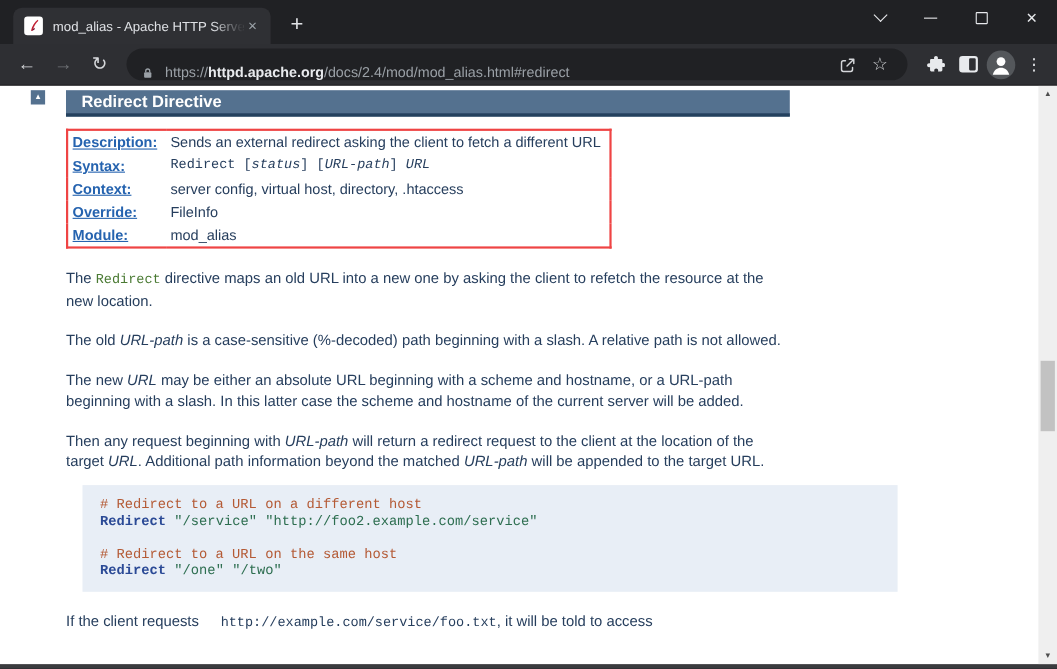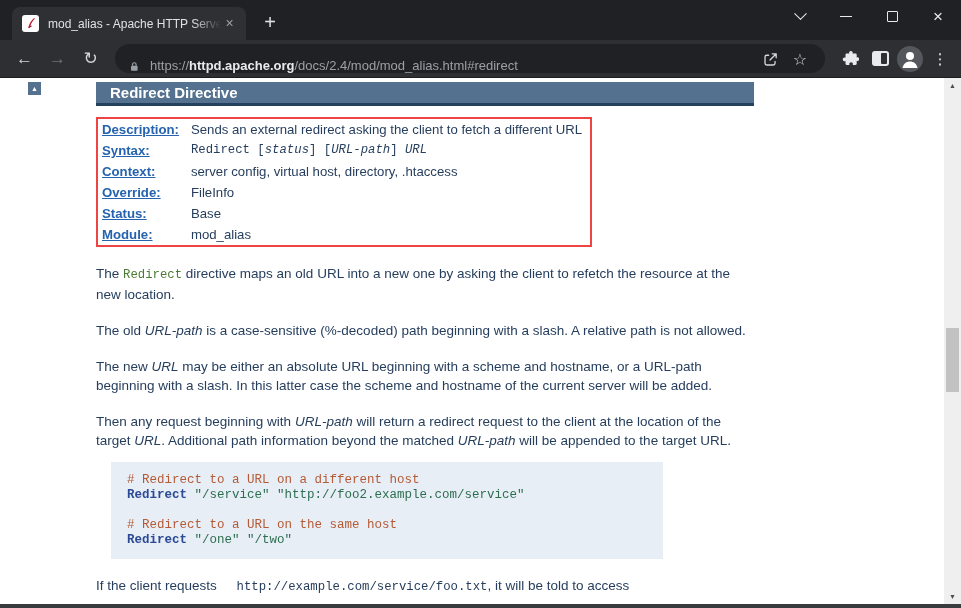--- a/index.html
+++ b/index.html
@@ -31,32 +31,32 @@
   .boxicon { width:30px; height:28px; display:flex; align-items:center; justify-content:center; flex:none; }
   .staricon { font-size:16px; color:#d5d7da; }
   .sidepanel { width:17px; height:15px; background:#e8eaed; border-radius:3px; position:relative; }
   .sidepanel::after { content:""; position:absolute; right:2px; top:2px; width:6px; height:11px; background:#2e2f33; border-radius:1px; }
   .avatar-wrap { width:26px; height:26px; border-radius:50%; background:#54575b; display:flex; align-items:center; justify-content:center; overflow:hidden; }
   .dots { font-size:15px; color:#e8eaed; letter-spacing:0; }
 
   
   .content { position:relative; height:526px; background:#ffffff; overflow:hidden; color:#263e5d; }
   .toplink { position:absolute; left:28px; top:4px; width:13px; height:13px; background:#54718f; color:#fff; font-size:7px; line-height:13px; text-align:center; text-decoration:none; cursor:pointer; }
-  .main { position:absolute; left:60px; top:0; width:658px;margin-left:36px; }
+  .main { position:absolute; left:60px; top:0; width:658px; }
   h2.directive { margin-top:4px; background:#54718f; border-bottom:3px solid #24415e; color:#fff; font-size:15px; font-weight:bold; padding:2px 0 2px 14px; }
   table.summary { margin-top:11px; border-collapse:collapse; border:2px solid #ef4444; font-size:13.2px; }
   table.summary td { padding:2px 8px 2px 4px; vertical-align:top; line-height:17px; }
   table.summary td.lbl { width:88px; white-space:nowrap; }
   table.summary a { color:#2563af; font-weight:bold; text-decoration:underline; cursor:pointer; }
   .mono { font-family:"Liberation Mono", monospace; font-size:12.3px; }
   p.body { margin-top:17px; font-size:13.5px; line-height:19px; }
   p.body em, td em { font-style:italic; }
   a.codelink { font-family:"Liberation Mono", monospace; font-size:12.3px; color:#4a7a33; text-decoration:none; cursor:pointer; }
   .inlinecode { font-family:Liberation Mono, monospace; font-size:12.3px; color:#263e5d;padding-left:16px; }
-  .example { margin:12px 0 0 15px; width:552px; background:#e8eef6; padding:11px 0 11px 16px; }
+  .example { margin:12px 0 0 15px; width:741px; background:#e8eef6; padding:11px 0 11px 16px; }
   .code-line { font-family:"Liberation Mono", monospace; font-size:12.5px; line-height:15px; height:15px; white-space:pre; }
   .code-line .comment { color:#b45a35; }
   .code-line .dir { color:#2b4a96; font-weight:bold; }
   .code-line .str { color:#2d6e50; }
 
   
   .scrollbar { position:absolute; right:0; top:0; width:17px; height:526px; background:#efefef; }
   .scroll-arrow { position:absolute; left:0; width:17px; height:15px; text-align:center; font-size:7px; color:#4e4e4e; line-height:15px; }
   .scroll-arrow.up { top:0; }
   .scroll-arrow.down { bottom:0; }
@@ -154,24 +154,20 @@
         </tr>
         <tr>
           <td class="lbl"><a>Context:</a></td>
           <td><span>server config, virtual host, directory, .htaccess</span></td>
         </tr>
         <tr>
           <td class="lbl"><a>Override:</a></td>
           <td><span>FileInfo</span></td>
         </tr>
         <tr>
-          <td class="lbl"><a>Status:</a></td>
-          <td><span>Base</span></td>
-        </tr>
-        <tr>
           <td class="lbl"><a>Module:</a></td>
           <td><span>mod_alias</span></td>
         </tr>
       </tbody>
         </table>
 
       <p class="body"><span>The </span><a class="codelink">Redirect</a><span> directive maps an old URL into a new one by asking the client to refetch the resource at the new location.</span></p>
 
       <p class="body"><span>The old </span><em>URL-path</em><span> is a case-sensitive (%-decoded) path beginning with a slash. A relative path is not allowed.</span></p>
 

